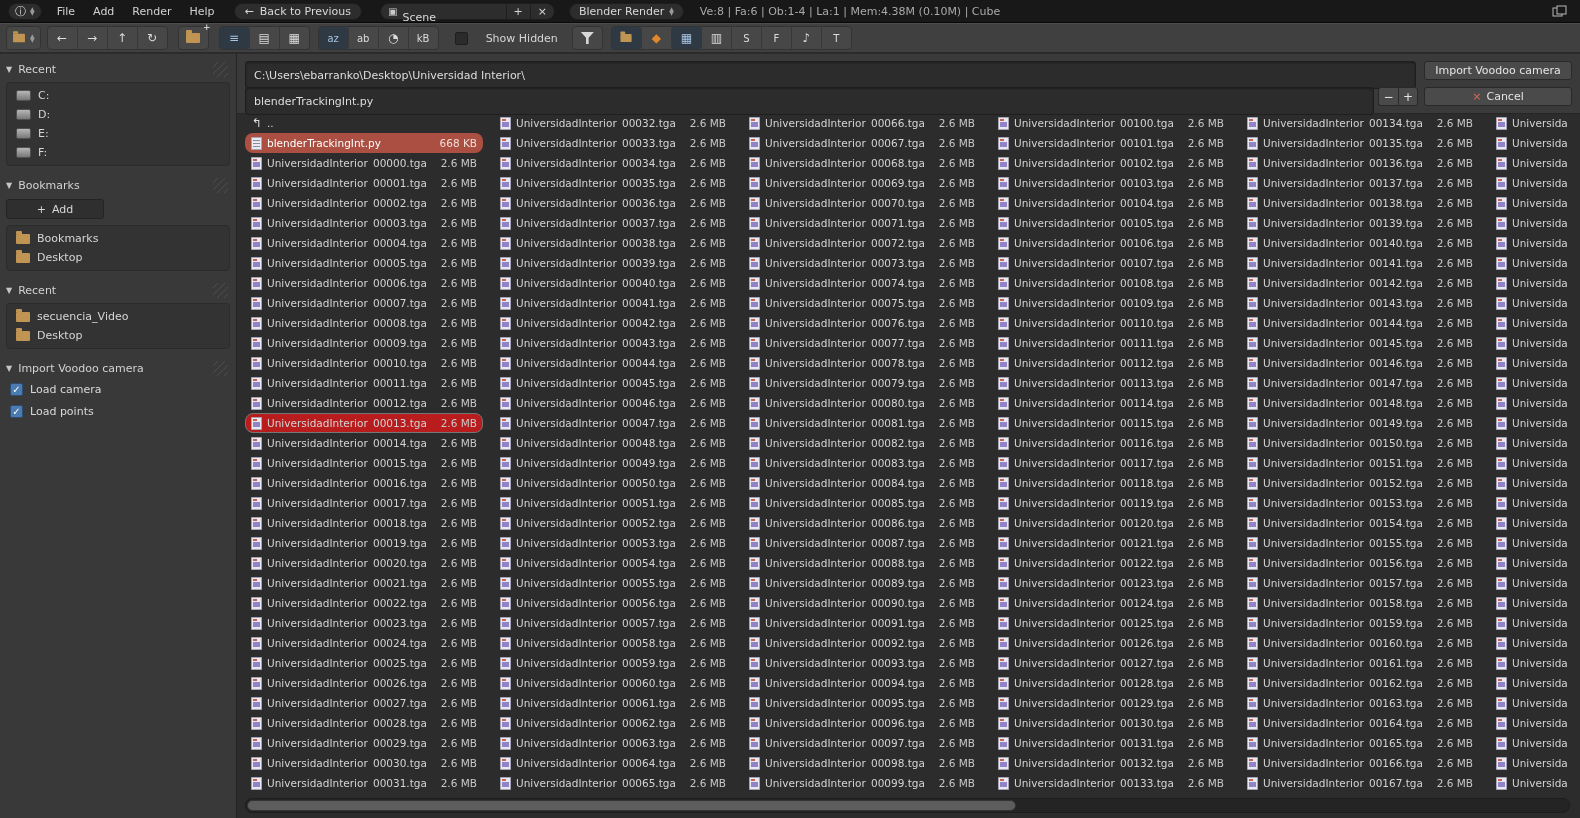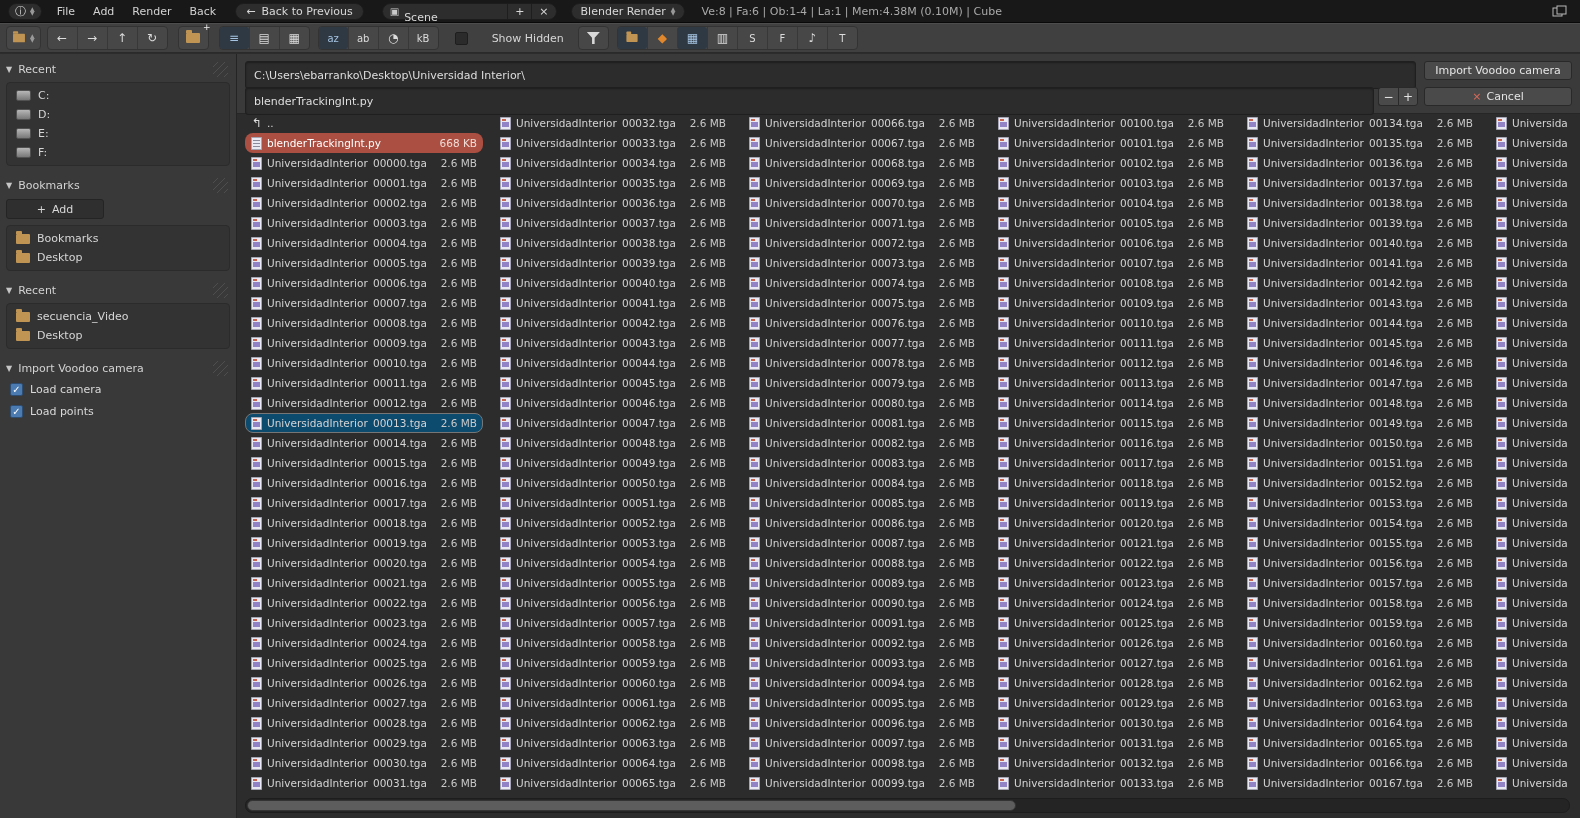--- a/index.html
+++ b/index.html
@@ -37,21 +37,21 @@
   }
   .tgroup{display:flex;background:#474747;border:1px solid #333;border-radius:4px;height:22px;align-items:stretch;}
   .tbtn{min-width:23px;display:flex;align-items:center;justify-content:center;color:#dcdcdc;font-size:12px;padding:0 3px;}
   .tgroup .tbtn + .tbtn{border-left:1px solid #383838;}
   .tbtn.active{background:#2e3944;color:#a6c4e2;border-radius:3px;}
   .tbtn.small-glyph{font-size:10px;}
   .single{background:#474747;border:1px solid #333;border-radius:4px;height:22px;}
   .cb-box{width:13px;height:13px;border-radius:2px;box-sizing:border-box;}
   .cb-off{background:#2b2b2b;border:1px solid #1e1e1e;}
   .cb-on{background:#4b7bb0;border:1px solid #2e4d72;color:#fff;font-size:10px;line-height:11px;text-align:center;}
-  .show-hidden{display:flex;align-items:center;gap:24px;margin-left:16px;font-size:11px;color:#d6d6d6;}
+  .show-hidden{display:flex;align-items:center;gap:18px;margin-left:16px;font-size:11px;color:#d6d6d6;}
   .funnel{width:13px;height:12px;background:#d8d8d8;clip-path:polygon(0 0,100% 0,60% 48%,60% 100%,40% 100%,40% 48%);}
   
   .icon-folder{width:14px;height:10px;background:#c09553;border-radius:1px;position:relative;flex:none;}
   .icon-folder::before{content:"";position:absolute;top:-3px;left:0;width:6px;height:3px;background:#c09553;border-radius:1px 1px 0 0;}
   .plus-badge{position:absolute;right:-3px;top:-5px;font-size:9px;color:#eee;}
   
   .sidebar{
     position:absolute;top:54px;left:0;width:237px;bottom:0;background:#393939;
     border-right:1px solid #242424;box-sizing:border-box;padding:5px 6px;font-size:11px;
   }
@@ -89,21 +89,21 @@
   .red-x{color:#d96a5a;font-size:11px;}
   
   .filelist{position:absolute;top:59px;left:8px;right:0;height:680px;display:flex;gap:11px;overflow:hidden;}
   .fcol{width:238px;flex:none;display:flex;flex-direction:column;}
   .frow{height:20px;box-sizing:border-box;display:flex;align-items:center;gap:5px;padding:0 5px;
     border-radius:8px;font-size:10.5px;color:#d4d4d4;border:1px solid transparent;}
   .fname{flex:1;overflow:hidden;white-space:nowrap;}
   .fsize{flex:none;color:#c9c9c9;}
   .frow.selected{background:#aa4f42;color:#fff;}
   .frow.selected .fsize{color:#f2ddd7;}
-  .frow.outlined{background:#0c4a6e;border-color:#767676;}
+  .frow.outlined{background:#b91c1c;border-color:#767676;}
   .icon-page{width:11px;height:13px;background:#e9e9f3;border-radius:1px;position:relative;flex:none;
     box-shadow:inset 0 0 0 1px rgba(40,40,60,.35);}
   .icon-page.image::after{content:"";position:absolute;left:2px;top:5px;width:7px;height:5px;background:#9183c5;}
   .icon-page.image::before{content:"";position:absolute;left:2px;top:2px;width:4px;height:2px;background:#c9654f;}
   .icon-page.script::after{content:"";position:absolute;left:2px;top:3px;width:7px;height:7px;
     background:repeating-linear-gradient(#8a8a9a 0 1px,transparent 1px 3px);}
   .up-arrow{font-size:12px;color:#dcdcdc;width:11px;text-align:center;flex:none;}
   
   .hscroll{position:absolute;left:8px;right:10px;bottom:5px;height:13px;background:#242424;
     border:1px solid #1d1d1d;border-radius:7px;}
@@ -117,21 +117,21 @@
   <div class="pill editor-type-btn">
     <span>ⓘ</span>
     <span class="mini-arrows">
         <span>▲</span>
         <span>▼</span>
       </span>
   </div>
   <span class="menu-item">File</span>
   <span class="menu-item">Add</span>
   <span class="menu-item">Render</span>
-  <span class="menu-item">Back</span>
+  <span class="menu-item">Help</span>
   <div class="pill back-pill">
     <span>←</span>
     <span>Back to Previous</span>
   </div>
   <div class="pill scene-pill">
     <div class="seg">
       <span class="scene-ico">▣</span>
       <span style="min-width:96px;margin-top:12px;">Scene</span>
     </div>
     <div class="seg">

